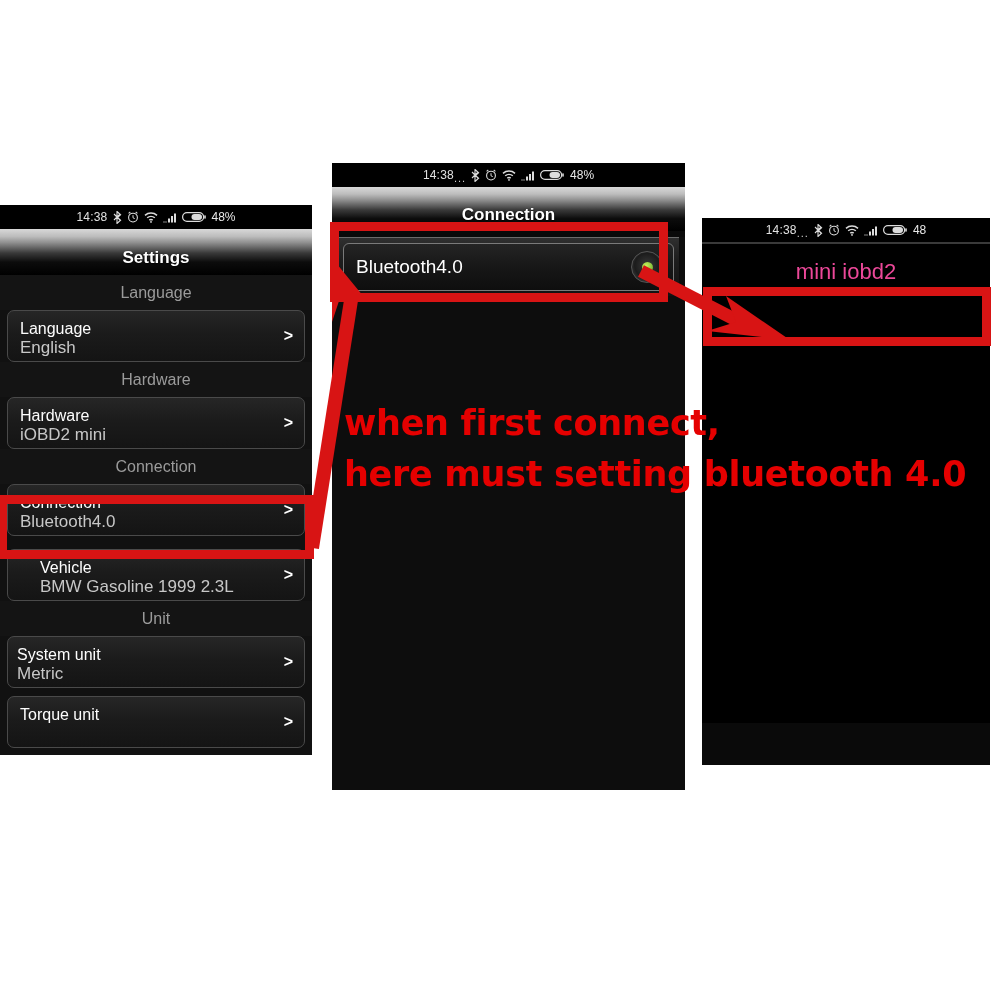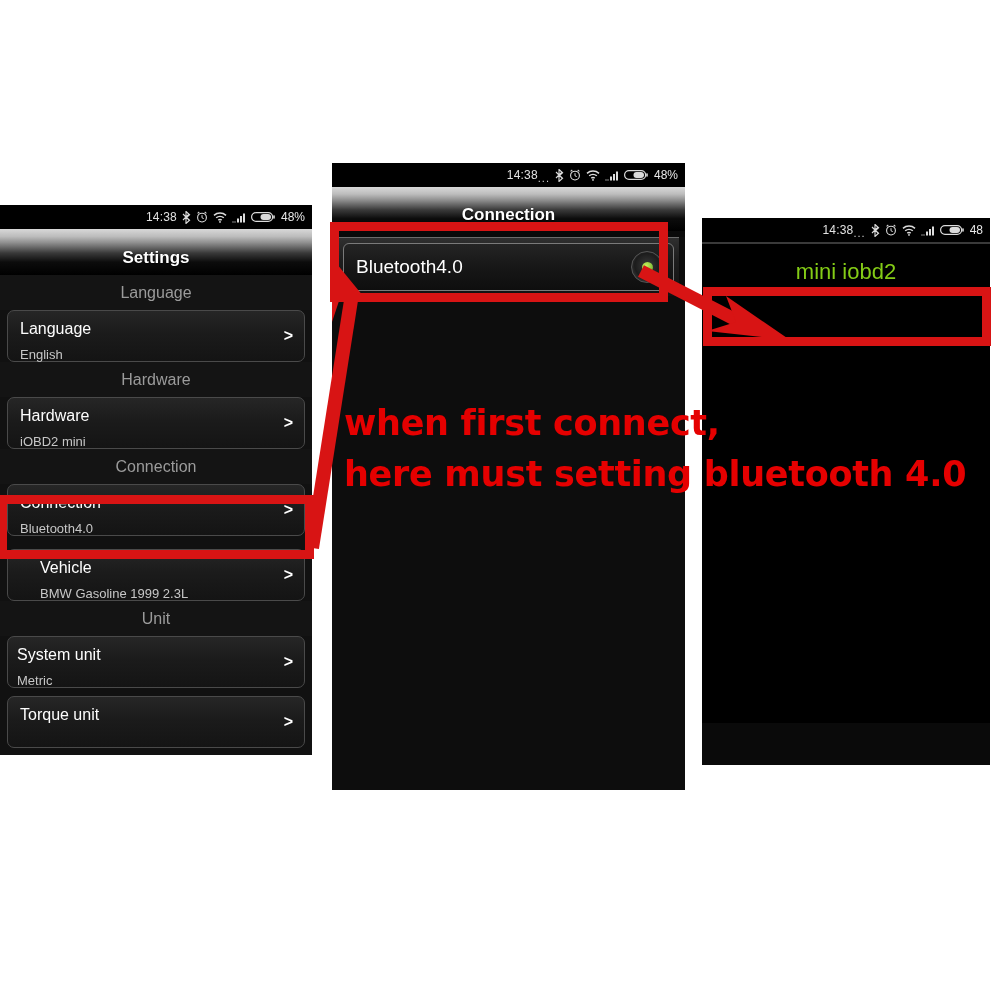--- a/index.html
+++ b/index.html
@@ -13,21 +13,21 @@
   
   .phone{position:absolute;background:#0a0a0a;overflow:hidden;}
   #phone-settings{left:0px;  top:205px; width:312px; height:550px;}
   #phone-connection{left:332px;top:163px; width:353px; height:627px;}
   #phone-scan{left:702px;top:218px; width:288px; height:547px;}
 
   
   .statusbar{
     position:relative;width:100%;height:24px;
     background:#000;color:#d8d8d8;
-    display:flex;align-items:center;justify-content:flex-end;
+    display:flex;align-items:center;justify-content:center;
     padding:0 7px;box-sizing:border-box;
   }
   .sb-time{font-size:12px;letter-spacing:.2px;color:#e2e2e2;}
   .sb-icons{display:flex;align-items:center;gap:5px;}
   .sb-icons svg{display:block;}
   .sb-pct{font-size:12px;color:#e8e8e8;margin-left:1px;}
   .sb-dots{letter-spacing:1px;font-size:11px;color:#cfcfcf;line-height:8px;position:relative;top:3px;}
 
   
   .titlebar{
@@ -51,21 +51,21 @@
     text-align:center;color:#9b9b9b;font-size:16px;
     padding:9px 0 8px 0;background:#141414;
   }
   .row{
     position:relative;margin:0 7px;
     background:linear-gradient(to bottom,#262626 0%,#1b1b1b 45%,#141414 100%);
     border:1px solid #4a4a4a;border-radius:7px;
     padding:8px 30px 7px 12px;box-sizing:border-box;
   }
   .row .r-title{color:#fdfdfd;font-size:16px;line-height:19px;}
-  .row .r-sub{color:#c7c7c7;font-size:13px;line-height:15px;margin-top:9px;}
+  .row .r-sub{color:#c7c7c7;font-size:17px;line-height:15px;margin-top:2px;}
   .row .chev{
     position:absolute;right:11px;top:50%;transform:translateY(-50%);
     color:#ffffff;font-size:16px;font-weight:bold;
   }
 
   
   .conn-body{background:#0d0d0d;width:100%;height:calc(100% - 68px);position:relative;}
   .conn-strip{
     margin:6px 6px 0 6px;padding:5px;box-sizing:border-box;
     background:linear-gradient(to bottom,#2f2f2f 0%,#1d1d1d 40%,#121212 100%);
@@ -84,21 +84,21 @@
     border:1px solid #555;display:flex;align-items:center;justify-content:center;
   }
   .radio .dot{width:11px;height:11px;border-radius:50%;
     background:radial-gradient(circle at 38% 33%,#c8f05a 0%,#8dc63f 55%,#5d9122 100%);}
 
   
   .scan-body{background:#000000;width:100%;height:calc(100% - 66px);position:relative;}
   .scan-sep{height:2px;background:#3a3a3a;margin:0;}
   .scan-item{
     height:56px;display:flex;align-items:center;justify-content:center;
-    color:#84cc16;font-size:22px;background:#000;
+    color:#ec4899;font-size:22px;background:#000;
   }
 
   
   .redbox{position:absolute;border:9px solid #d81414;box-sizing:border-box;}
   #redbox-connection-row{left:-2px; top:495px; width:316px; height:64px;}
   #redbox-bluetooth-row{left:330px;top:222px; width:338px; height:80px;}
   #redbox-mini-iobd2{left:703px;top:287px; width:288px; height:59px;}
 
   .ann-text{
     position:absolute;color:#e50000;font-weight:bold;

